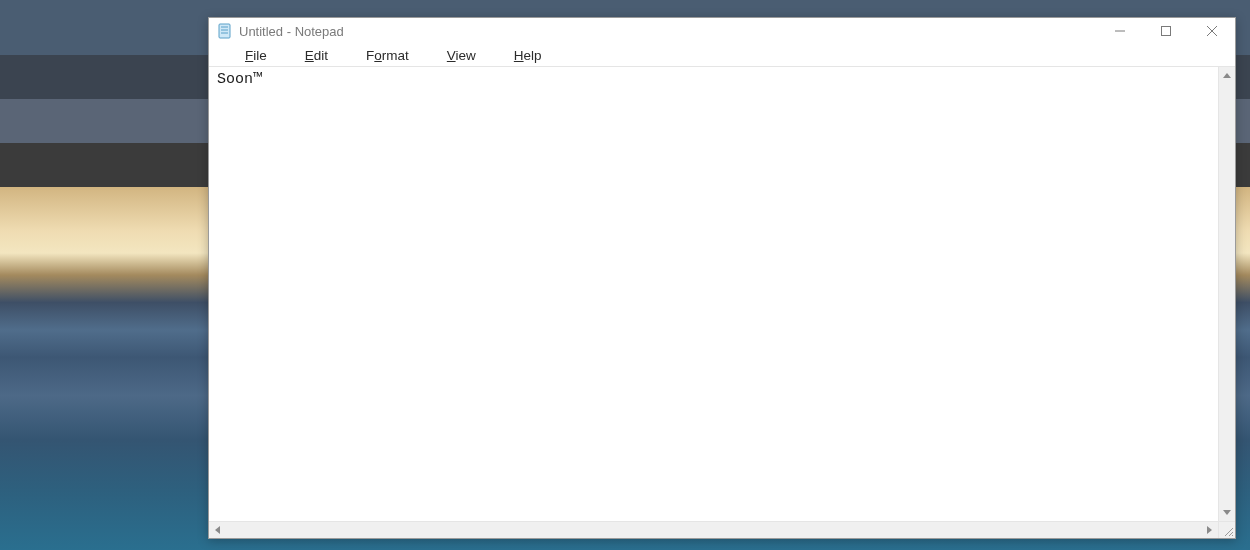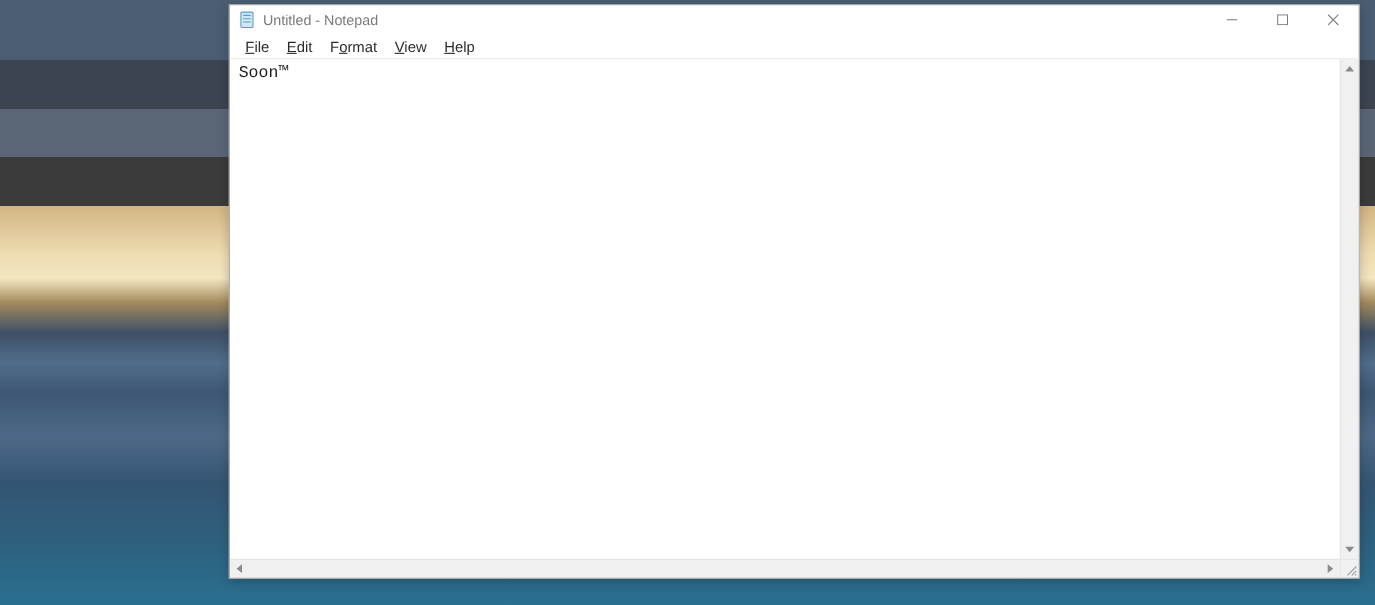--- a/index.html
+++ b/index.html
@@ -38,21 +38,21 @@
         #345572 80%,
         #2d617f 90%,
         #2a6f8f 100%
       );
   }
 
   
   .window {
     position: absolute;
     left: 208px;
-    top: 4px;
+    top: 17px;
     width: 1026px;
     height: 520px;
     background: #ffffff;
     border: 1px solid #9a9a9a;
     box-shadow: 0 2px 10px rgba(0,0,0,0.25);
     display: flex;
     flex-direction: column;
   }
 
   
@@ -97,20 +97,21 @@
     padding: 0 6px;
     background: #ffffff;
     border-bottom: 1px solid #e5e5e5;
     flex-shrink: 0;
   }
   .menu-item {
     padding: 2px 8px;
     font-size: 13.5px;
     color: #2b2b2b;
     cursor: default;
+    margin-left: 22px;
   }
   .menu-item .ul { text-decoration: underline; }
 
   
   .client {
     flex: 1 1 auto;
     display: grid;
     grid-template-columns: 1fr 17px;
     grid-template-rows: 1fr 17px;
     min-height: 0;

